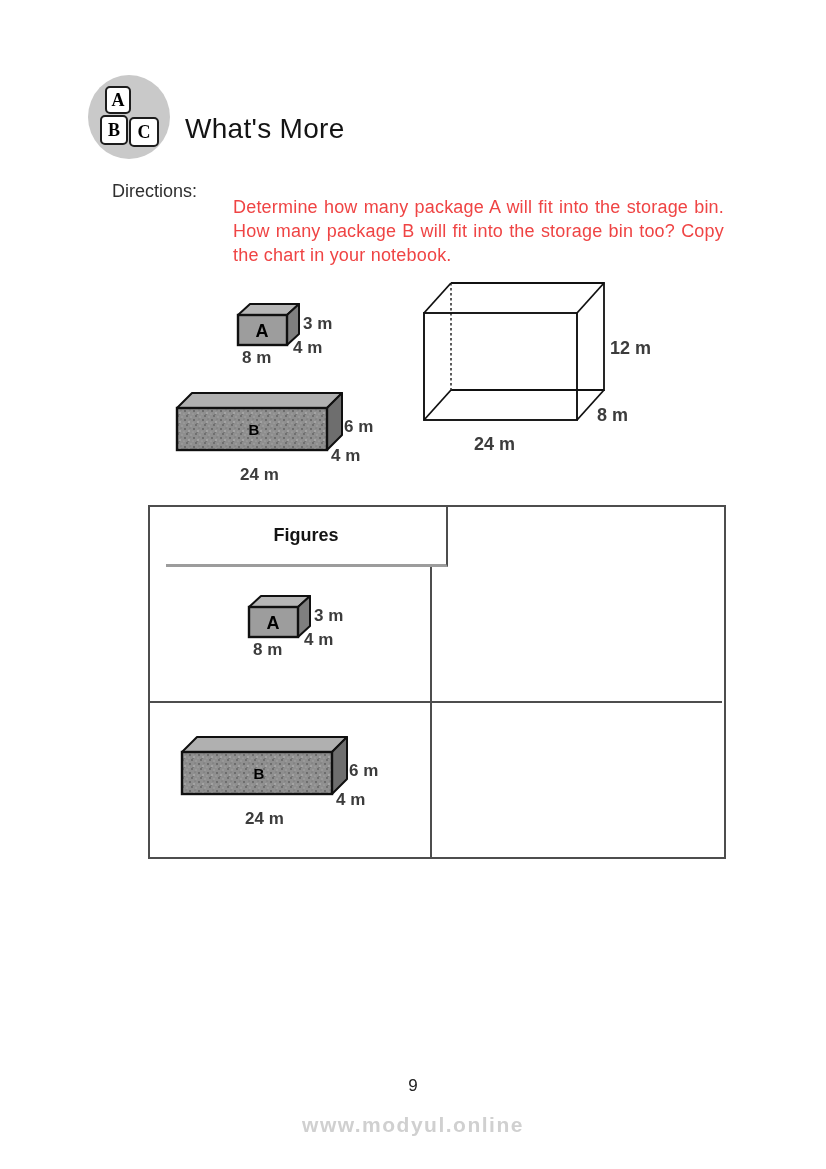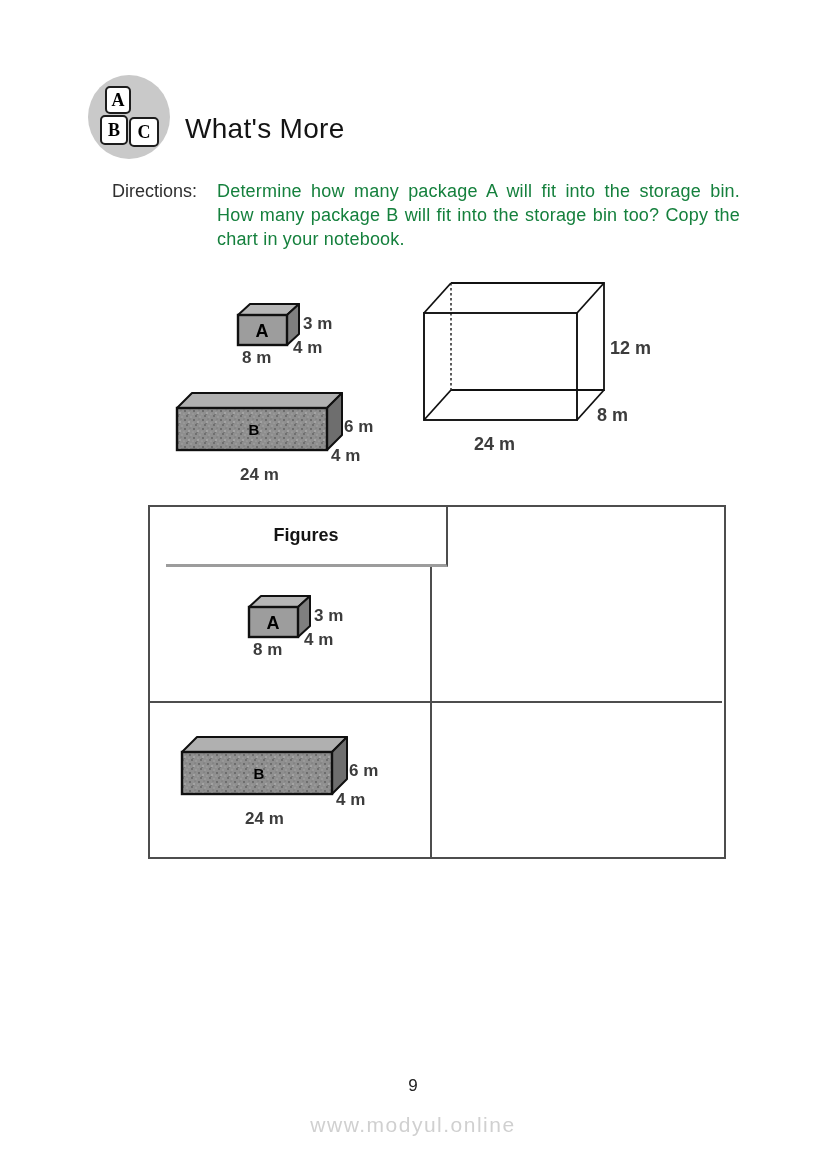--- a/index.html
+++ b/index.html
@@ -17,22 +17,22 @@
   .blk-a{left:17px;top:11px;width:22px;height:24px;}
   .blk-b{left:12px;top:40px;width:24px;height:26px;}
   .blk-c{left:41px;top:42px;width:26px;height:26px;}
   .title{
     position:absolute;left:185px;top:94px;font-size:28px;font-weight:normal;color:#141414;
     letter-spacing:0.3px;
   }
   
   .directions{position:absolute;left:112px;top:179px;width:628px;display:flex;}
   .dir-label{flex:0 0 105px;font-size:18px;line-height:24px;color:#2f2f2f;}
-  .dir-text{margin:0;flex:1;font-size:18px;line-height:24px;letter-spacing:0.2px;
-    text-align:justify;color:#15803d;}
+  .dir-text{margin:16px;flex:1;font-size:18px;line-height:24px;letter-spacing:0.2px;
+    text-align:justify;color:#ef4444;}
   
   .fig{position:absolute;overflow:visible;}
   .fig-a-top{left:235px;top:301px;width:132px;height:78px;}
   .fig-b-top{left:174px;top:391px;width:238px;height:94px;}
   .fig-bin{left:419px;top:281px;width:246px;height:176px;}
   .dim{
     font-family:"Liberation Sans",sans-serif;font-weight:bold;font-size:17px;
     fill:#3c3c3c;stroke:#ffffff;stroke-width:3px;paint-order:stroke;stroke-linejoin:round;
   }
   .dim-lg{font-size:18px;}
@@ -49,21 +49,21 @@
     font-size:18px;font-weight:bold;color:#141414;margin-left:16px;
   }
   .body-row1 .tcell{height:136px;border-bottom:2px solid #4d4d4d;}
   .body-row2 .tcell{height:154px;}
   .fig-a-table{position:absolute;left:96px;top:26px;width:132px;height:78px;overflow:visible;}
   .fig-b-table{position:absolute;left:29px;top:32px;width:238px;height:94px;overflow:visible;}
   
   .page-number{position:absolute;left:0;top:1076px;width:100%;text-align:center;
     font-size:17px;color:#222;}
   .watermark{position:absolute;left:0;top:1113px;width:100%;text-align:center;
-    font-size:21px;color:#d0d0d0;letter-spacing:1.5px;}
+    font-size:21px;color:#d0d0d0;letter-spacing:1.5px;font-weight:bold;}
 </style>
 </head>
 <body>
 
 <svg width="0" height="0" style="position:absolute" aria-hidden="true">
   <defs>
     <pattern id="speckle" width="9" height="9" patternUnits="userSpaceOnUse">
       <rect width="9" height="9" fill="#8f8f8f"></rect>
       <circle cx="2" cy="2" r="0.9" fill="#5c5c5c"></circle>
       <circle cx="6" cy="4" r="0.8" fill="#bcbcbc"></circle>

